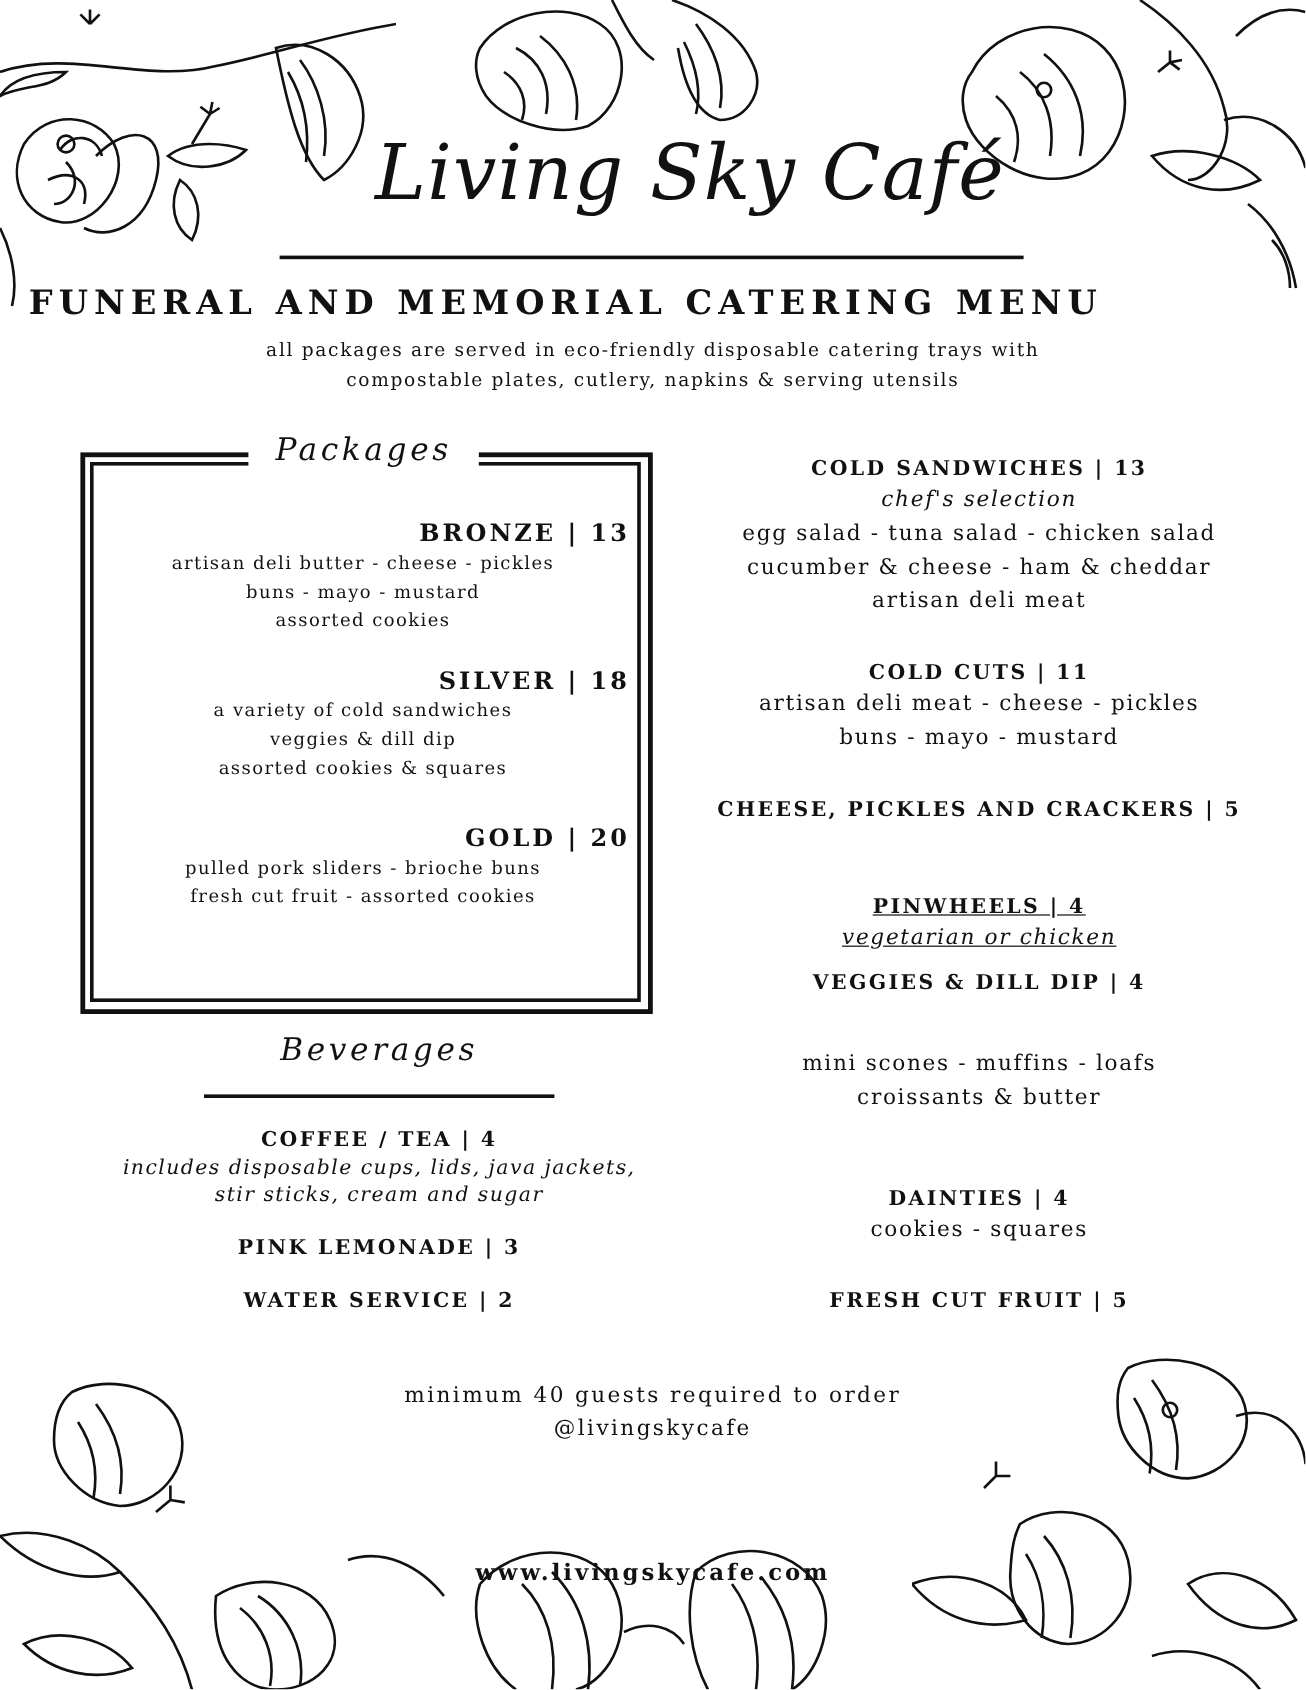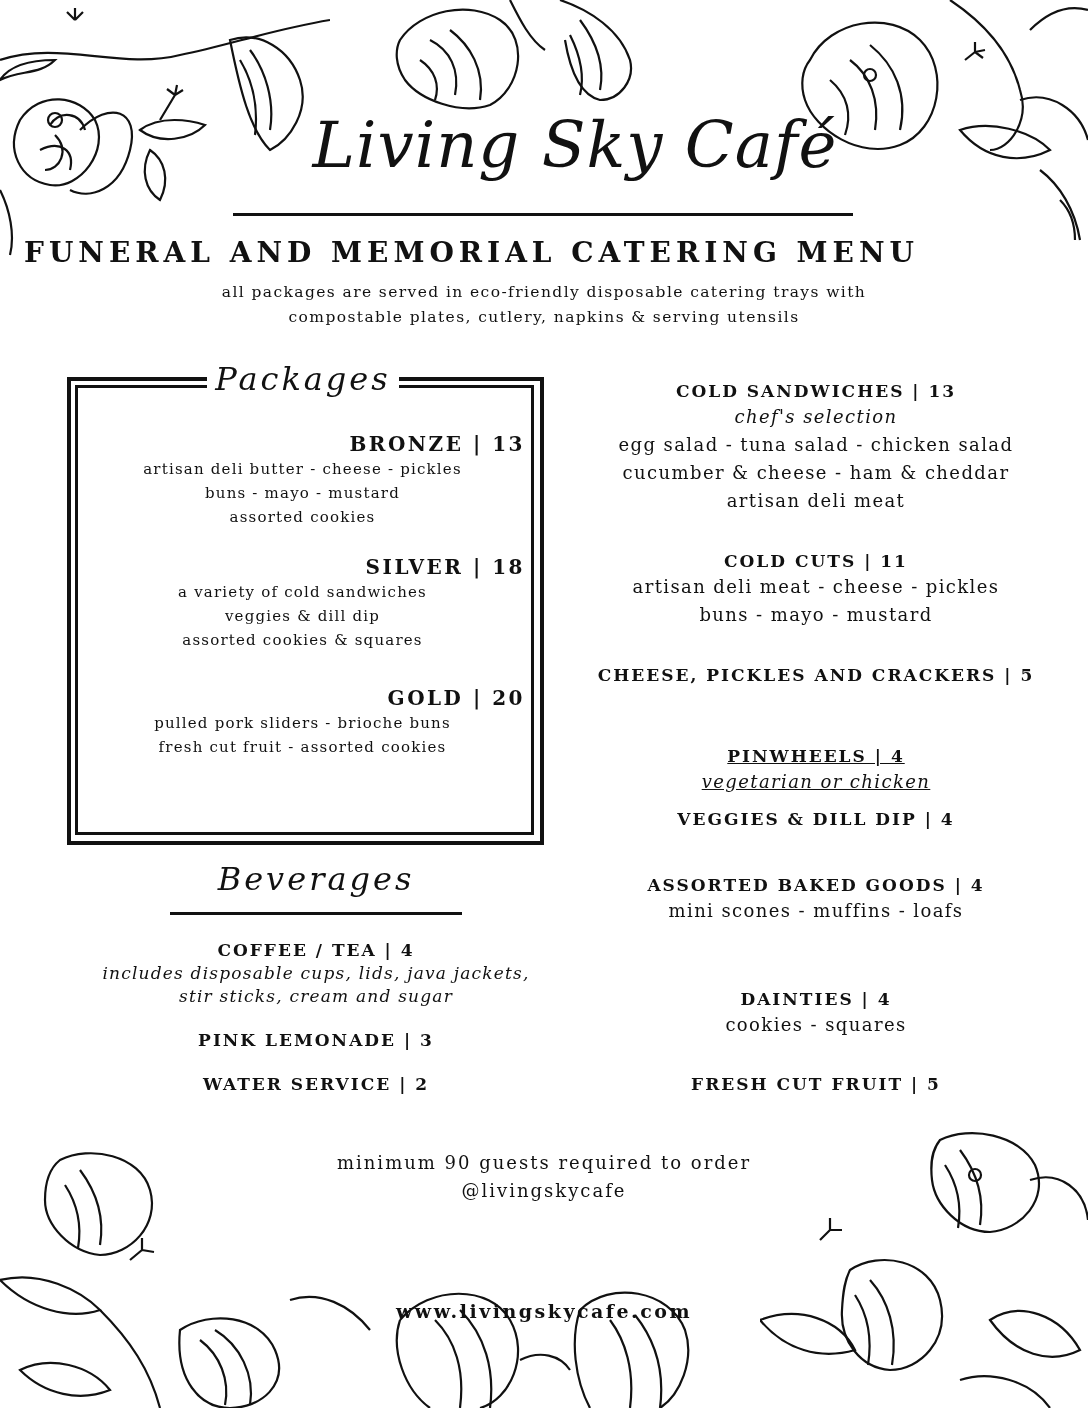--- a/index.html
+++ b/index.html
@@ -7,21 +7,21 @@
   .abs { position: absolute; }
   .floral { position: absolute; }
   .floral svg { display: block; }
   .cafe-title { left: 0; width: 1088px; top: 108px; font-family: "DejaVu Serif", serif; font-style: italic; font-size: 64px; letter-spacing: 1px; text-align: center; color: #111; margin-left: 31px; }
   .title-rule { left: 233px; top: 213px; width: 620px; height: 3px; background: #111; }
   .menu-heading { left: 0; width: 943px; top: 236px; font-family: "DejaVu Serif", serif; font-weight: bold; font-size: 28px; letter-spacing: 5px; text-align: center; }
   .subtitle { left: 0; width: 1088px; top: 280px; font-size: 15.5px; line-height: 25px; letter-spacing: 1.4px; text-align: center; }
   .pkg-outer { left: 67px; top: 377px; width: 469px; height: 460px; border: 4px solid #111; }
   .pkg-inner { left: 75px; top: 385px; width: 453px; height: 444px; border: 3px solid #111; }
   .pkg-heading-bg { left: 207px; top: 360px; width: 192px; height: 50px; background: #fff; }
-  .script-heading { font-family: "DejaVu Serif", serif; font-style: italic; font-size: 32px; letter-spacing: 3px; text-align: center; }
+  .script-heading { font-family: "DejaVu Serif", serif; font-style: italic; font-size: 26px; letter-spacing: 3px; text-align: center; }
   .pkg-heading { left: 207px; top: 360px; width: 192px; }
   .col-left { left: 80px; width: 445px; }
   .col-right { left: 596px; width: 440px; }
   .item-name { font-weight: bold; font-size: 17px; letter-spacing: 2px; text-align: center; line-height: 24px; }
   .pkg-name { font-weight: bold; font-size: 20px; letter-spacing: 2.5px; text-align: right; line-height: 26px; }
   .desc { font-size: 15px; letter-spacing: 1.2px; line-height: 24px; text-align: center; }
   .desc-lg { font-size: 18px; letter-spacing: 1.4px; line-height: 28px; text-align: center; }
   .italic { font-style: italic; }
   .bev-heading { left: 170px; top: 860px; width: 292px; }
   .bev-rule { left: 170px; top: 912px; width: 292px; height: 3px; background: #111; }
@@ -159,24 +159,24 @@
   <div class="desc-lg">artisan deli meat - cheese - pickles</div>
   <div class="desc-lg">buns - mayo - mustard</div>
 </div>
 <div class="abs col-right item-name" style="top:663px;">CHEESE, PICKLES AND CRACKERS | 5</div>
 <div class="abs col-right" style="top:744px;text-decoration:underline;">
   <div class="item-name">PINWHEELS | 4</div>
   <div class="desc-lg italic">vegetarian or chicken</div>
 </div>
 <div class="abs col-right item-name" style="top:807px;">VEGGIES &amp; DILL DIP | 4</div>
 <div class="abs col-right" style="top:873px;">
-  <div class="item-name">ASSORTED BAKED GOODS  |  4</div>
   <div class="desc-lg">mini scones - muffins - loafs</div>
+  <div class="desc-lg">croissants &amp; butter</div>
 </div>
 <div class="abs col-right" style="top:987px;">
   <div class="item-name">DAINTIES  |  4</div>
   <div class="desc-lg">cookies - squares</div>
 </div>
 <div class="abs col-right item-name" style="top:1072px;">FRESH CUT FRUIT  |  5</div>
 
-<div class="abs footer-line" style="top:1152px;font-size:18px;letter-spacing:2px;">minimum 90 guests required to order</div>
+<div class="abs footer-line" style="top:1152px;font-size:18px;letter-spacing:2px;">minimum 40 guests required to order</div>
 <div class="abs footer-line" style="top:1180px;font-size:18px;letter-spacing:2px;">@livingskycafe</div>
 <div class="abs footer-line" style="top:1300px;font-size:19px;font-weight:bold;letter-spacing:2.5px;">www.livingskycafe.com</div>
 
 </body></html>

